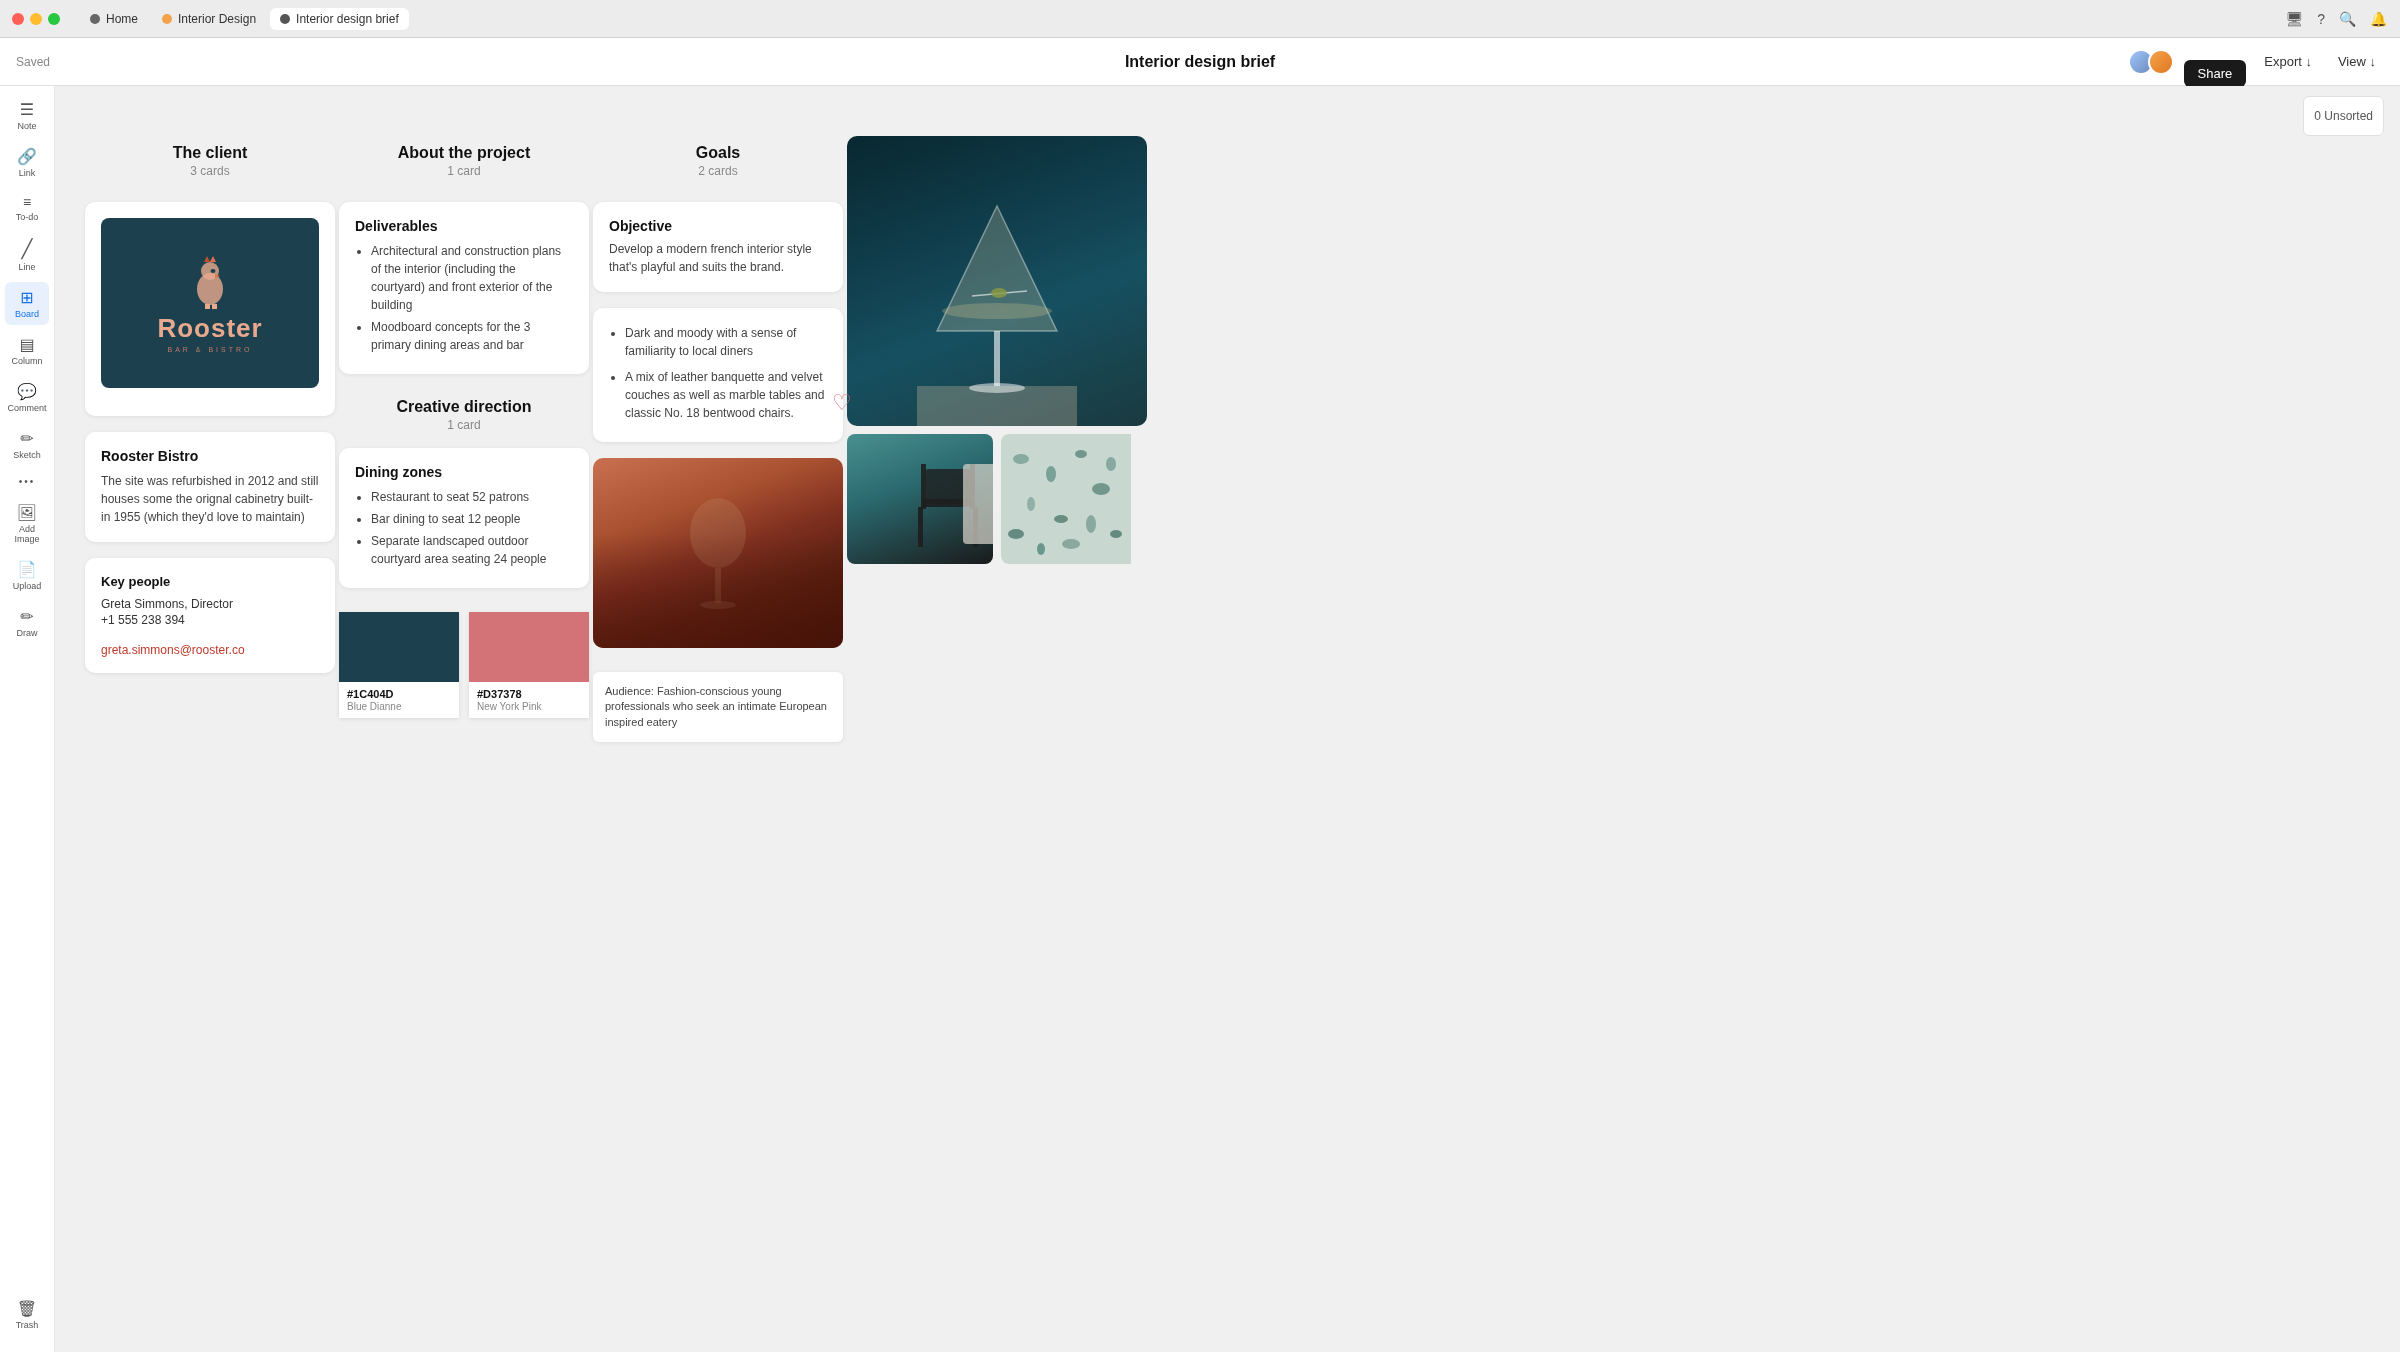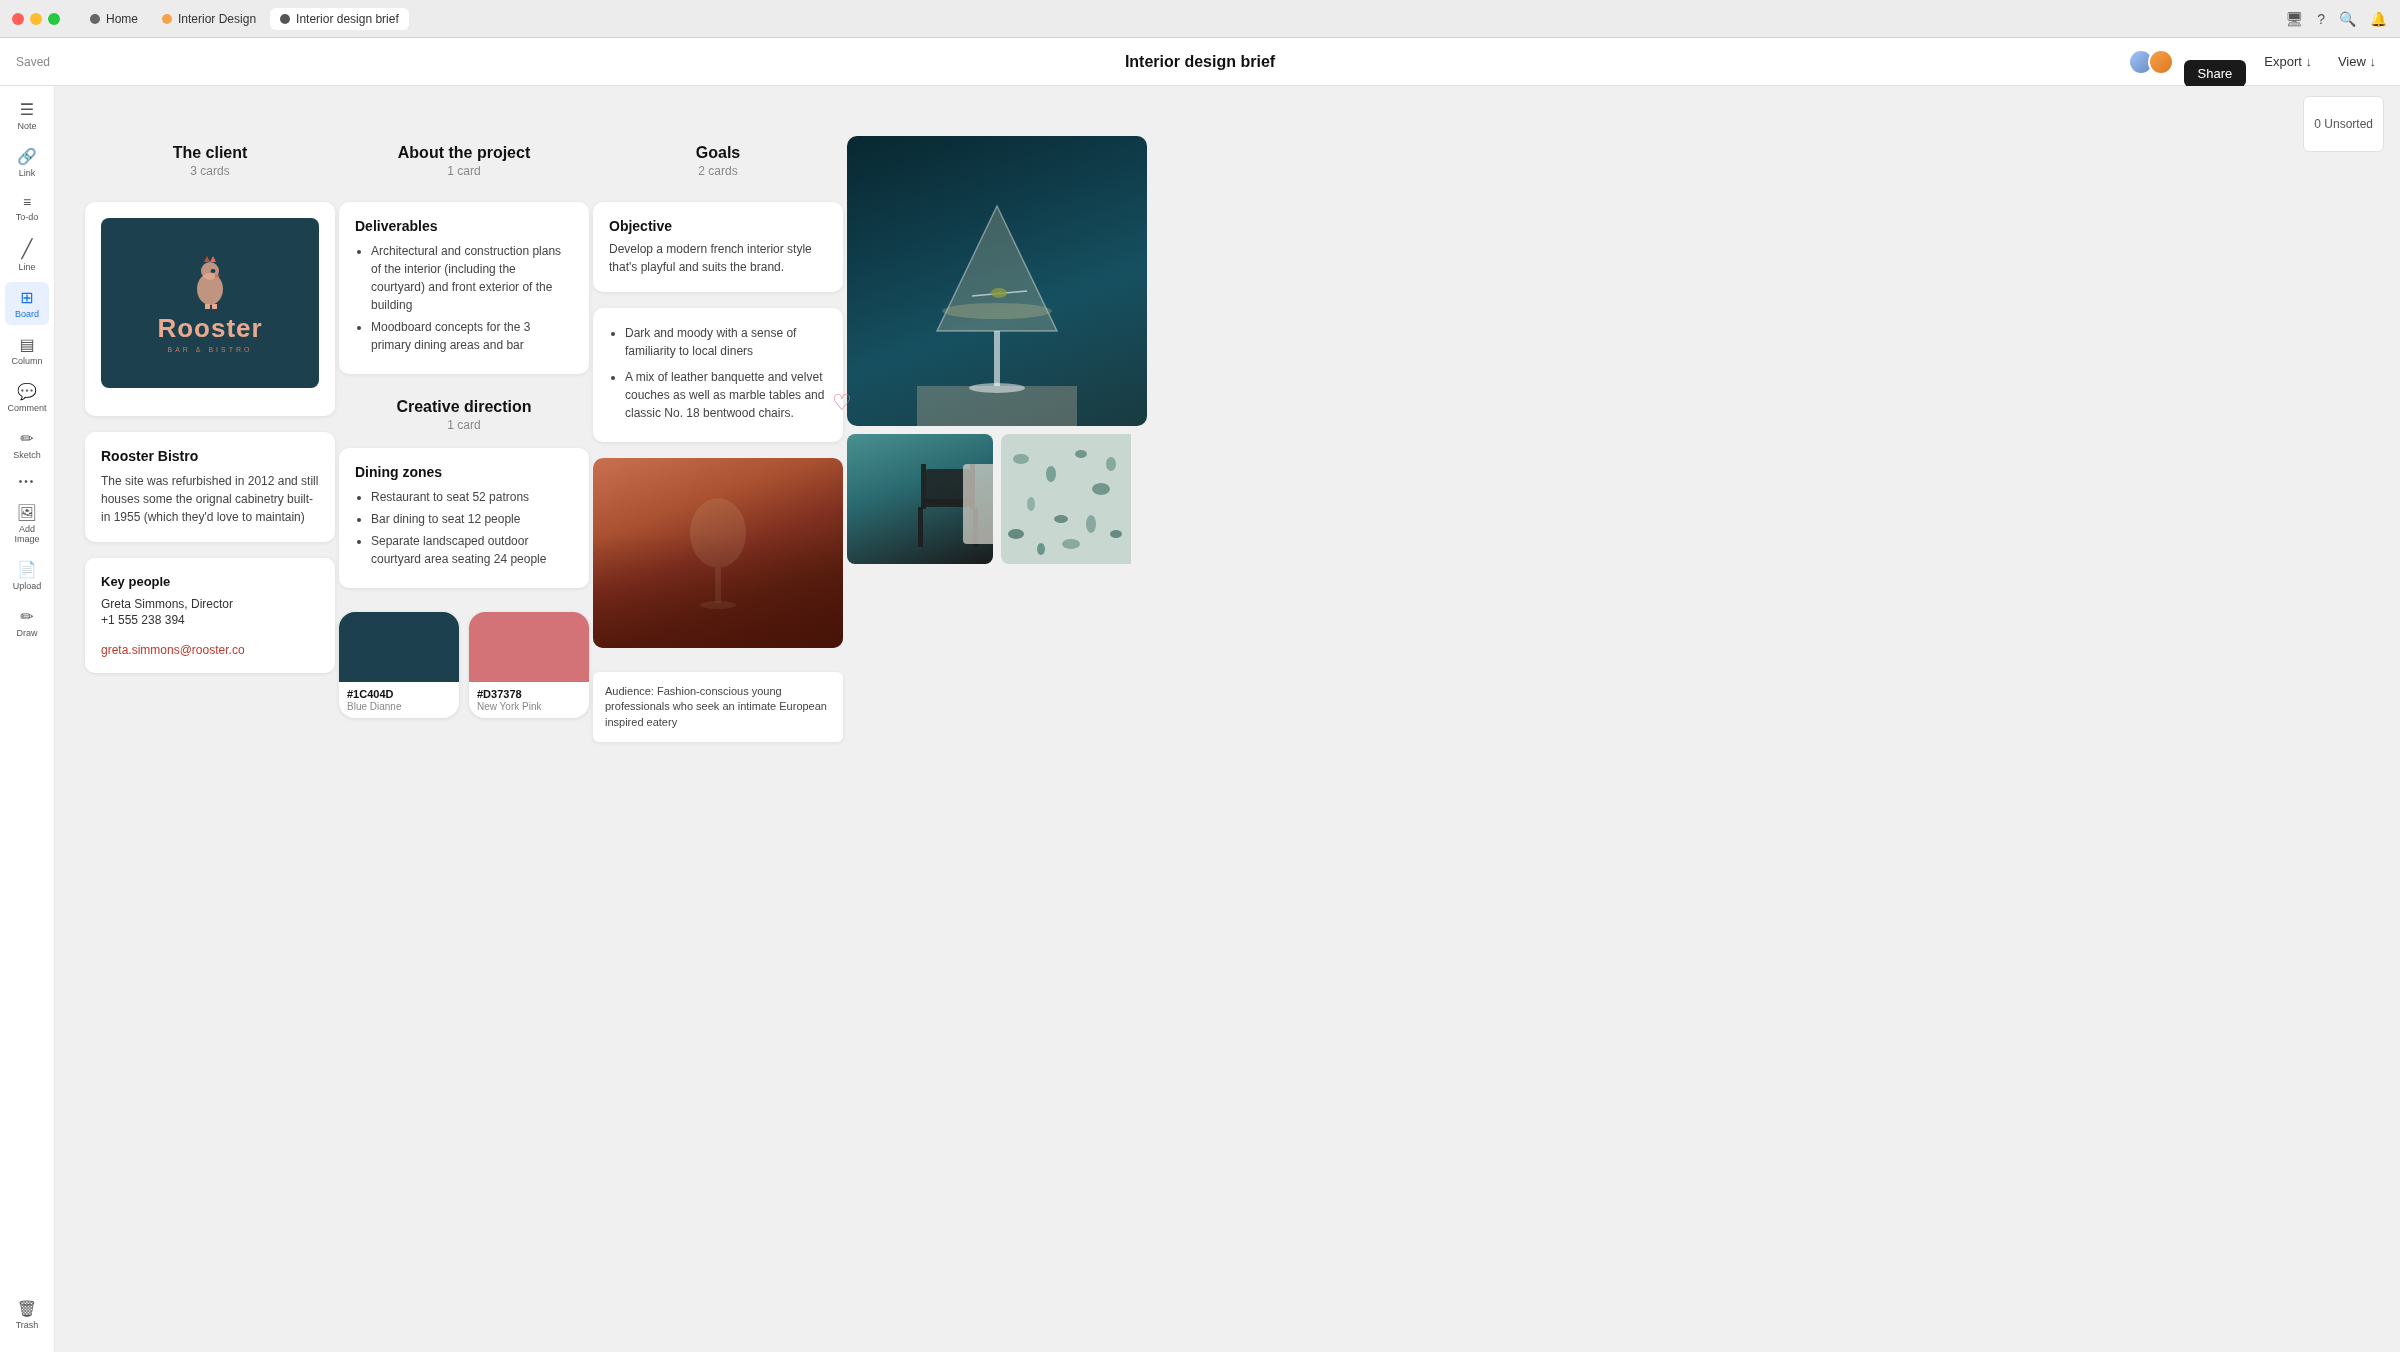--- a/index.html
+++ b/index.html
@@ -96,21 +96,21 @@
       background: #f0f0f0;
       overflow: auto;
       padding: 30px;
       position: relative;
     }
 
     
     .sort-bar {
       position: absolute; top: 10px; right: 16px;
       background: white; border: 1px solid #e0e0e0;
-      border-radius: 6px; padding: 20px 10px;
+      border-radius: 6px; padding: 12px 10px;
       font-size: 12px; color: #555; cursor: pointer;
     }
 
     
     .columns-layout {
       display: flex;
       gap: 4px;
       margin-top: 20px;
       align-items: flex-start;
       min-width: 1100px;
@@ -149,21 +149,21 @@
     .key-people-title { font-size: 13px; font-weight: 700; color: #111; margin-bottom: 8px; }
     .key-people-name { font-size: 12px; color: #333; }
     .key-people-phone { font-size: 12px; color: #333; margin-top: 2px; }
     .key-people-email { font-size: 12px; color: #c0392b; margin-top: 16px; }
     .card-list { list-style: disc; padding-left: 16px; }
     .card-list li { font-size: 12px; color: #444; line-height: 1.5; margin-bottom: 4px; }
 
     
     .color-swatches { display: flex; gap: 10px; margin-top: 8px; }
     .swatch {
-      flex: 1; border-radius: 16px; overflow: hidden;
+      flex: 1; border-radius: 0; overflow: hidden;
       box-shadow: 0 1px 4px rgba(0,0,0,0.1);
     }
     .swatch-color { height: 70px; }
     .swatch-info { background: white; padding: 6px 8px; }
     .swatch-hex { font-size: 11px; font-weight: 600; color: #111; }
     .swatch-name { font-size: 10px; color: #888; margin-top: 1px; }
 
     
     .goals-col { width: 250px; }
     .objective-title { font-size: 14px; font-weight: 700; color: #111; margin-bottom: 6px; }

